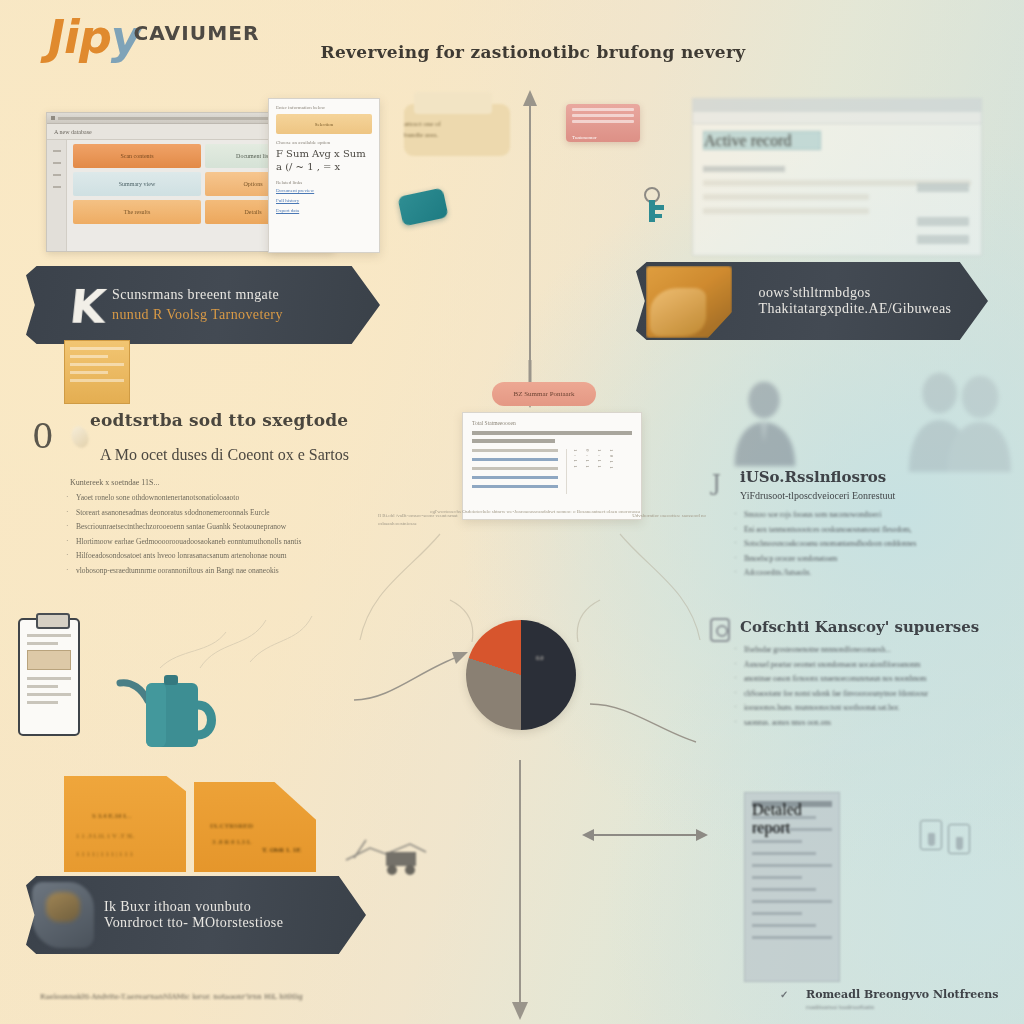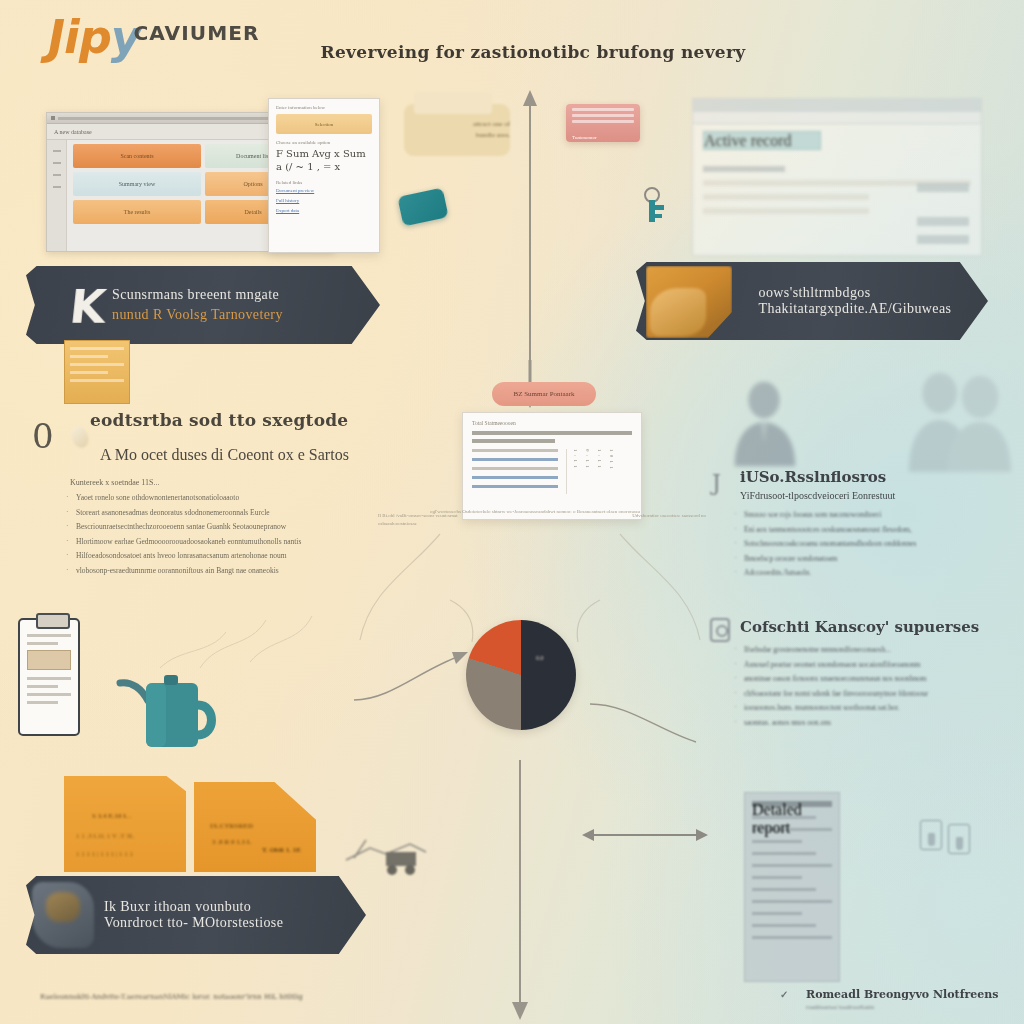--- a/index.html
+++ b/index.html
@@ -99,21 +99,21 @@
   .panel-left .math { font-size: 10px; color: #4d4a44; font-family:"DejaVu Serif",serif; filter: blur(.6px); margin-bottom: 2px;}
   .panel-left .links { margin-top: 8px; }
   .panel-left .links i { display:block; font-style:normal; font-size:5px; color:#4a78b5;
                          text-decoration: underline; margin-bottom: 5px; filter: blur(.6px); }
 
   
   .pill-tan {
     position: absolute; left: 404px; top: 104px; width: 106px; height: 52px;
     background: #edd9ae; border-radius: 9px;
     filter: blur(0.8px);
-    display:flex; flex-direction:column; align-items:flex-end; justify-content:center;
+    display:flex; flex-direction:column; align-items:flex-start; justify-content:center;
     font-size: 7px; color: #7f6c45; line-height: 11px; text-align:center;
   }
   .pill-tan::before {
     content:""; position:absolute; left:10px; top:-12px; width:78px; height:22px;
     background:#f2e4c4; border-radius:4px; z-index:-1;
   }
 
   
   .teal-chip {
     position: absolute; left: 400px; top: 192px; width: 46px; height: 30px;

